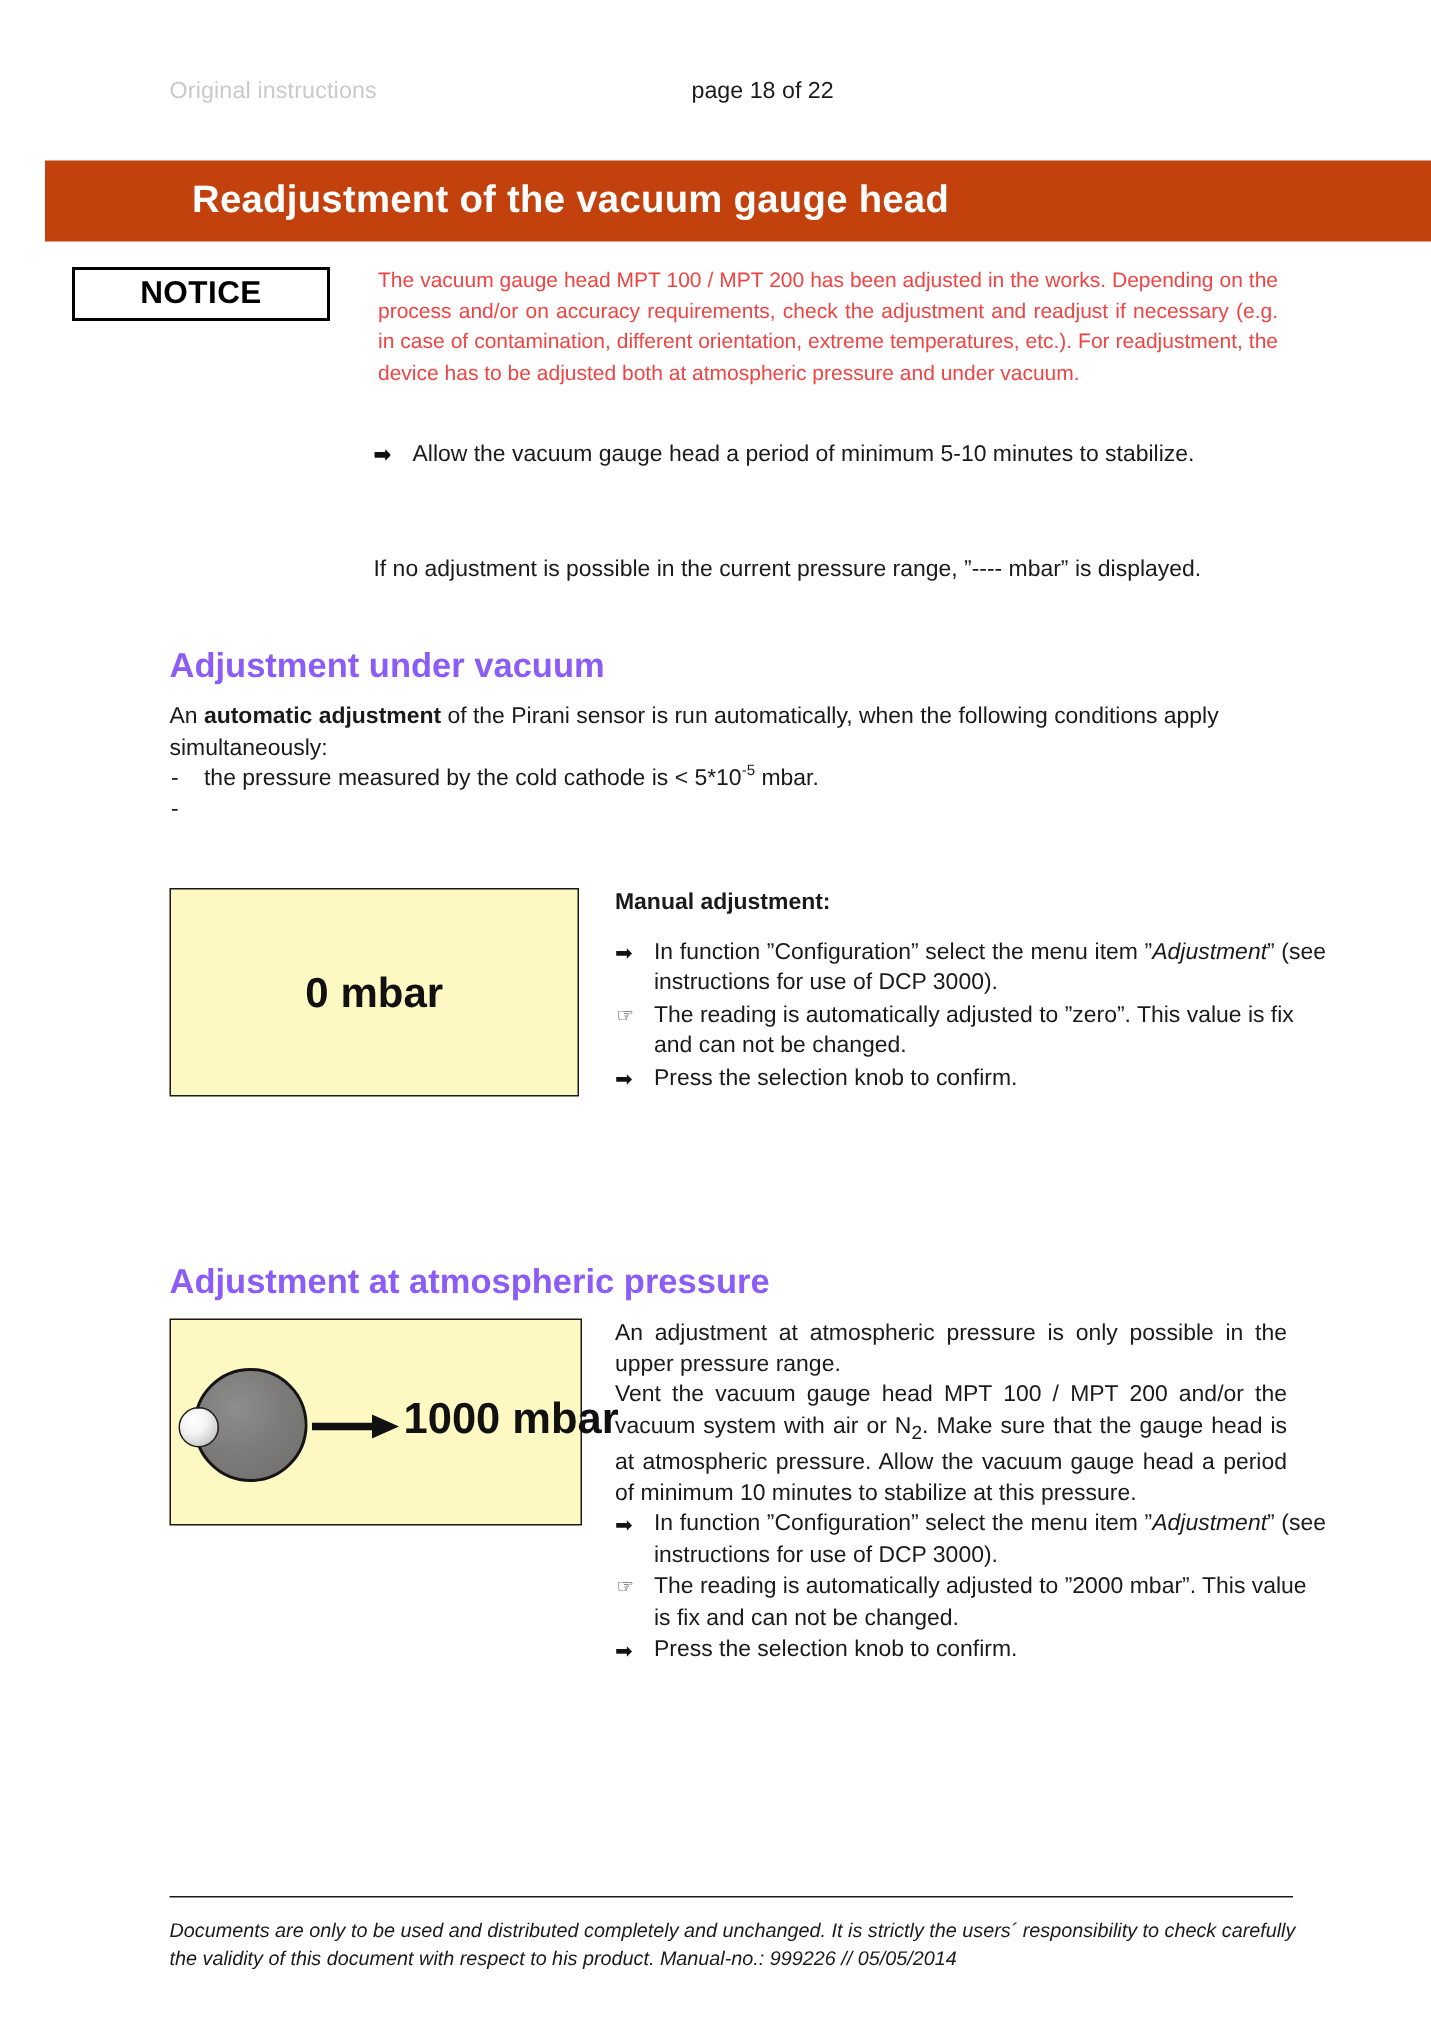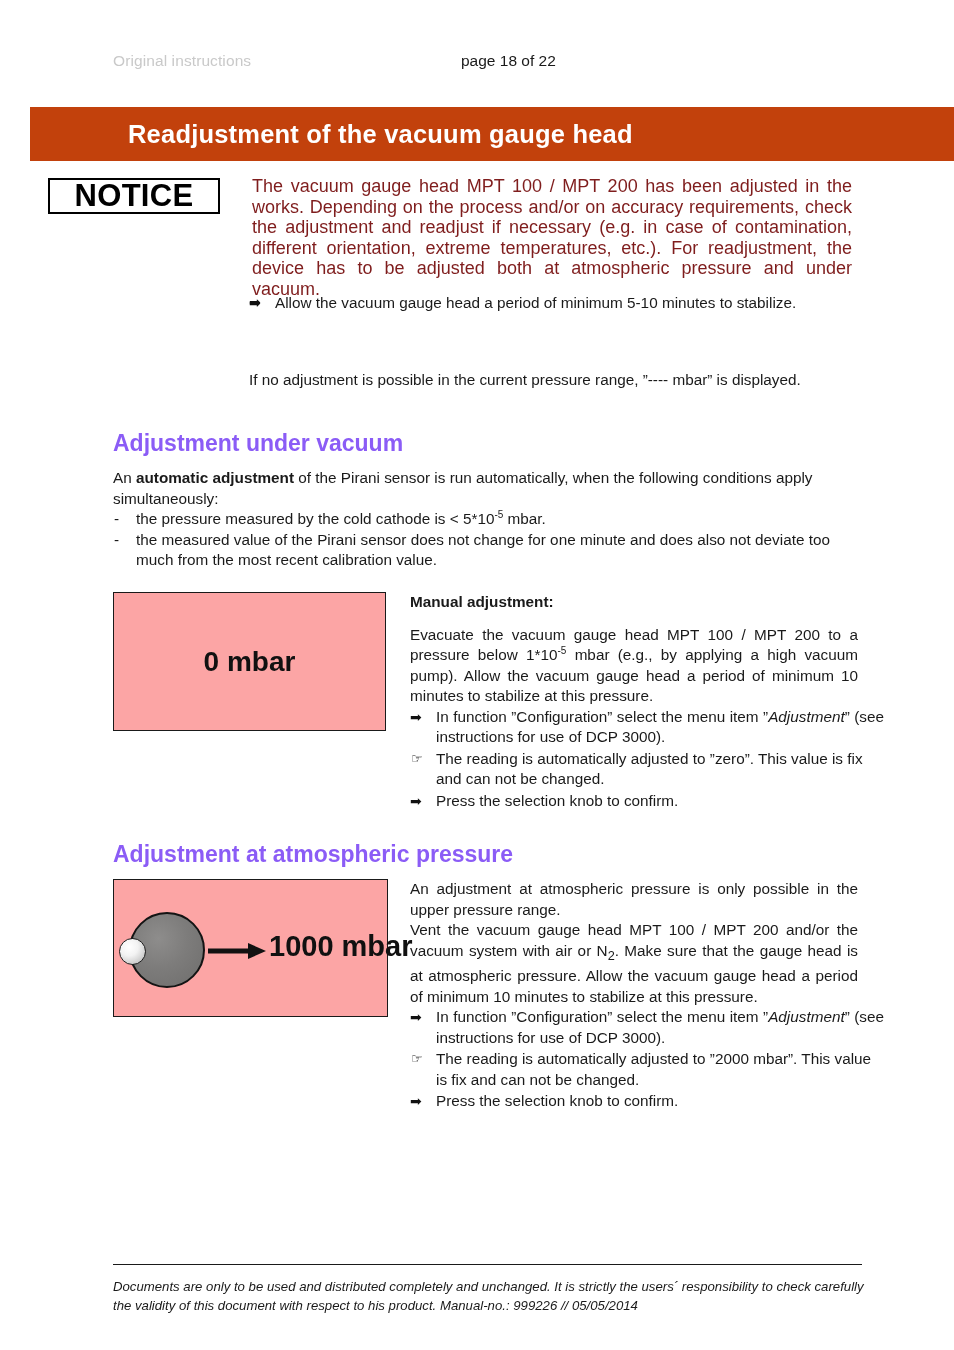--- a/index.html
+++ b/index.html
@@ -74,35 +74,35 @@
     border: 2px solid #000000;
     background: #ffffff;
     box-sizing: border-box;
   }
   .notice-box .notice-label {
     position: absolute;
     left: 0; right: 0;
     top: 50%;
     transform: translateY(-50%);
     text-align: center;
-    font-size: 31px;
+    font-size: 21px;
     font-weight: bold;
     letter-spacing: 0.3px;
     color: #000;
   }
 
   .notice-text {
     position: absolute;
     left: 252px;
     top: 176px;
     width: 600px;
-    font-size: 18px;
+    font-size: 14px;
     line-height: 20.5px;
     text-align: justify;
-    color: #7f1d1d;
+    color: #ef4444;
   }
 
   
   .notice-bullets {
     position: absolute;
     left: 249px;
     top: 292px;
     width: 606px;
   }
   .bullet-row {
@@ -172,21 +172,21 @@
     left: 1px;
     top: 0;
   }
 
   sup.sm { font-size: 10px; vertical-align: super; line-height: 0; }
 
   
   .fig-box {
     position: absolute;
     border: 1.6px solid #1a1a1a;
-    background: #fca5a5;
+    background: #fef9c3;
     box-sizing: border-box;
   }
   #fig-zero {
     left: 113px;
     top: 592px;
     width: 273px;
     height: 139px;
   }
   #fig-zero .fig-label {
     position: absolute;
@@ -327,33 +327,30 @@
 
 <div class="auto-par">
   <span>An </span><b>automatic adjustment</b><span> of the Pirani sensor is run automatically, when the following conditions apply simultaneously:</span>
 </div>
 
 <div class="dash-list">
   <div class="dash-row">
     <span class="dmark">-</span><span>the pressure measured by the cold cathode is &lt; 5*10</span><sup class="sm">-5</sup><span> mbar.</span>
   </div>
   <div class="dash-row">
-    <span class="dmark">-</span><span>the measured value of the Pirani sensor does not change for one minute and does also not deviate too much from the most recent calibration value.</span>
+    <span class="dmark">-</span>
   </div>
 </div>
 
 <div class="fig-box" id="fig-zero">
   <div class="fig-label">0 mbar</div>
 </div>
 
 <div class="right-col" id="manual-col">
   <div class="col-title">Manual adjustment:</div>
-  <div class="col-par">
-    <span>Evacuate the vacuum gauge head MPT 100 / MPT 200 to a pressure below 1*10</span><sup class="sm">-5</sup><span> mbar (e.g., by applying a high vacuum pump). Allow the vacuum gauge head a period of minimum 10 minutes to stabilize at this pressure.</span>
-  </div>
   <div class="col-bullets">
     <div class="bullet-row just">
       <span class="bmark">➡</span><span class="txt">In function ”Configuration” select the menu item ”</span><i>Adjustment</i><span>” (see instructions for use of DCP 3000).</span>
     </div>
     <div class="bullet-row">
       <span class="bmark hand">☞</span><span class="txt">The reading is automatically adjusted to ”zero”. This value is fix and can not be changed.</span>
     </div>
     <div class="bullet-row">
       <span class="bmark">➡</span><span class="txt">Press the selection knob to confirm.</span>
     </div>

